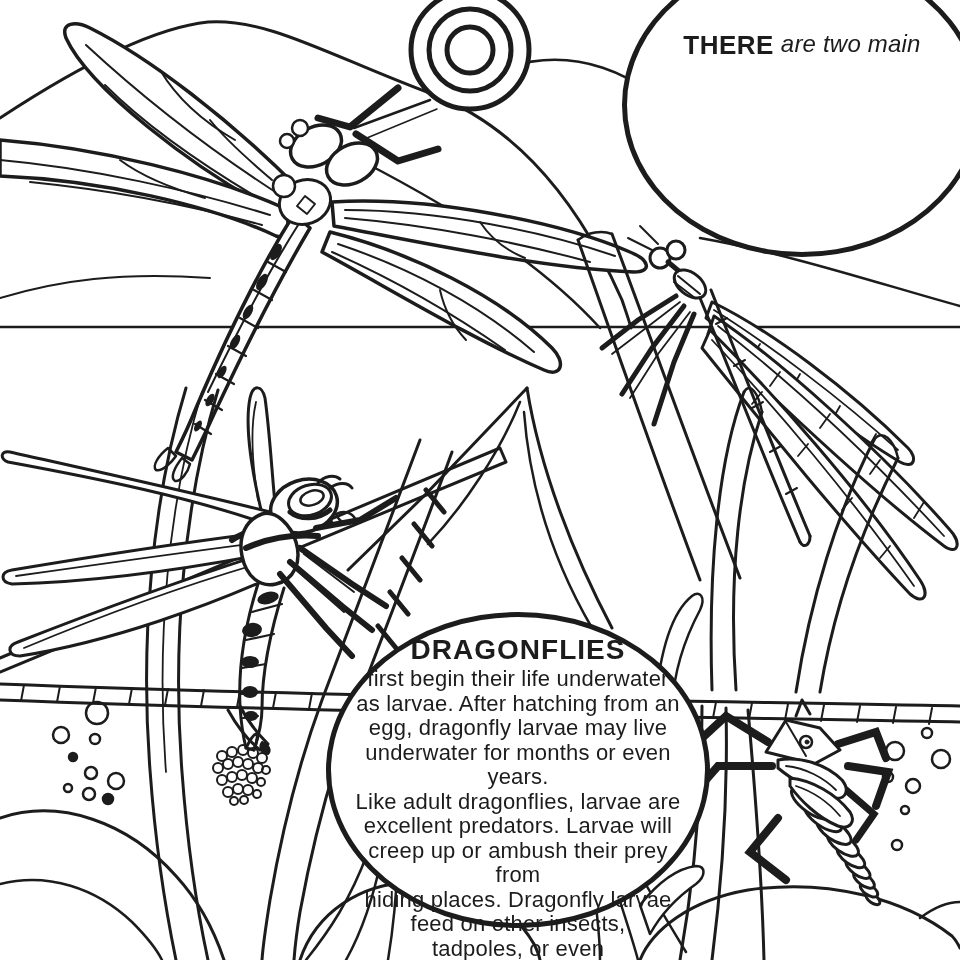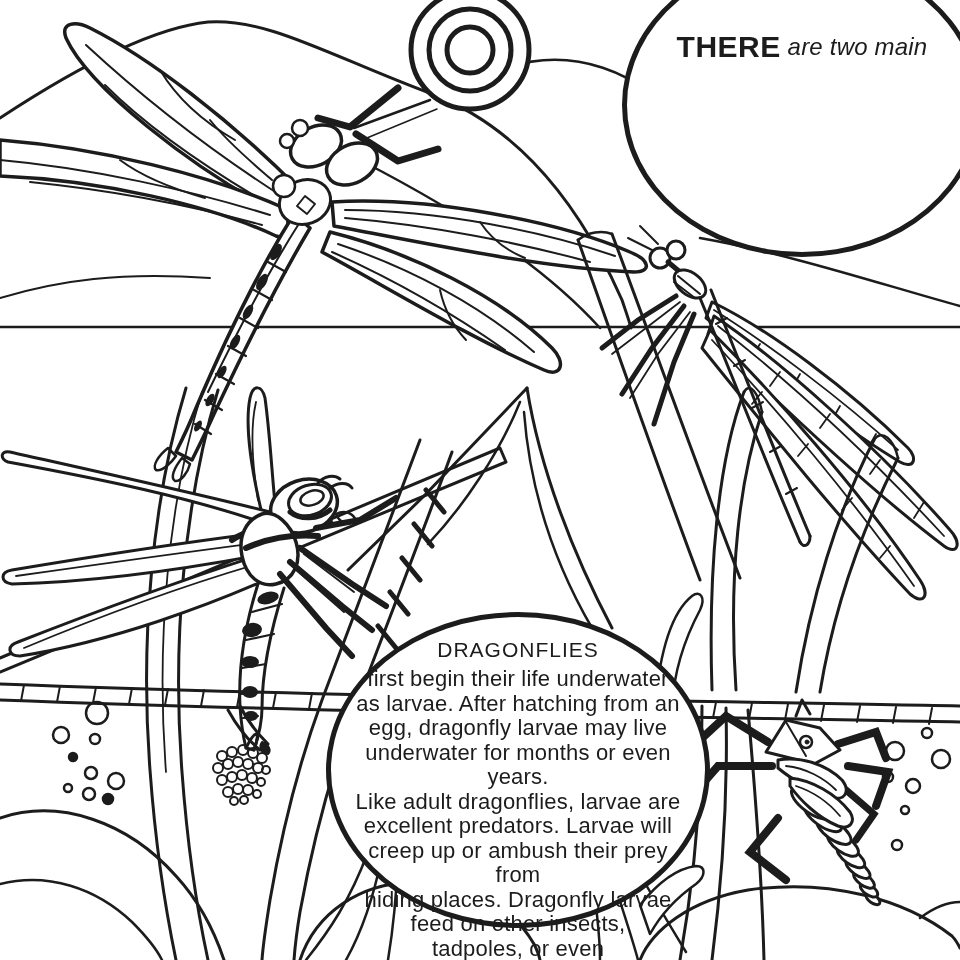--- a/index.html
+++ b/index.html
@@ -3,24 +3,24 @@
 <meta charset="utf-8">
 <style>
   html,body{margin:0;padding:0;background:#ffffff;}
   .stage{position:relative;width:960px;height:960px;overflow:hidden;background:#ffffff;
          font-family:"Liberation Sans",sans-serif;color:#1c1c1c;}
   .stage svg{position:absolute;left:0;top:0;}
   .callout{position:absolute;border:5px solid #1c1c1c;border-radius:50%;background:#ffffff;
            box-sizing:border-box;text-align:center;color:#1c1c1c;}
   .callout-there{left:622px;top:-47px;width:360px;height:304px;padding:72px 22px 0 22px;}
   .callout-dragonflies{left:326px;top:612px;width:384px;height:316px;padding:16px 18px 0 18px;}
-  .lead-there{font-size:30px;font-weight:700;letter-spacing:.5px;vertical-align:-2px;}
+  .lead-there{font-size:26px;font-weight:700;letter-spacing:.5px;vertical-align:-2px;}
   .intro-there{font-size:24px;letter-spacing:.2px;font-style:italic;}
   .body-text{font-size:19px;line-height:27px;letter-spacing:.2px;white-space:pre-line;}
-  .lead-dragonflies{font-size:21px;font-weight:400;letter-spacing:1px;line-height:34px;}
+  .lead-dragonflies{font-size:28px;font-weight:700;letter-spacing:1px;line-height:34px;}
   .body-text-2{font-size:22px;line-height:24.5px;letter-spacing:.2px;white-space:pre-line;}
 </style>
 </head>
 <body>
 
 <div class="stage">
 <svg width="960" height="960" viewBox="0 0 960 960">
   <g stroke="#1c1c1c" fill="none" stroke-linecap="round" stroke-linejoin="round">
 
     <g>

